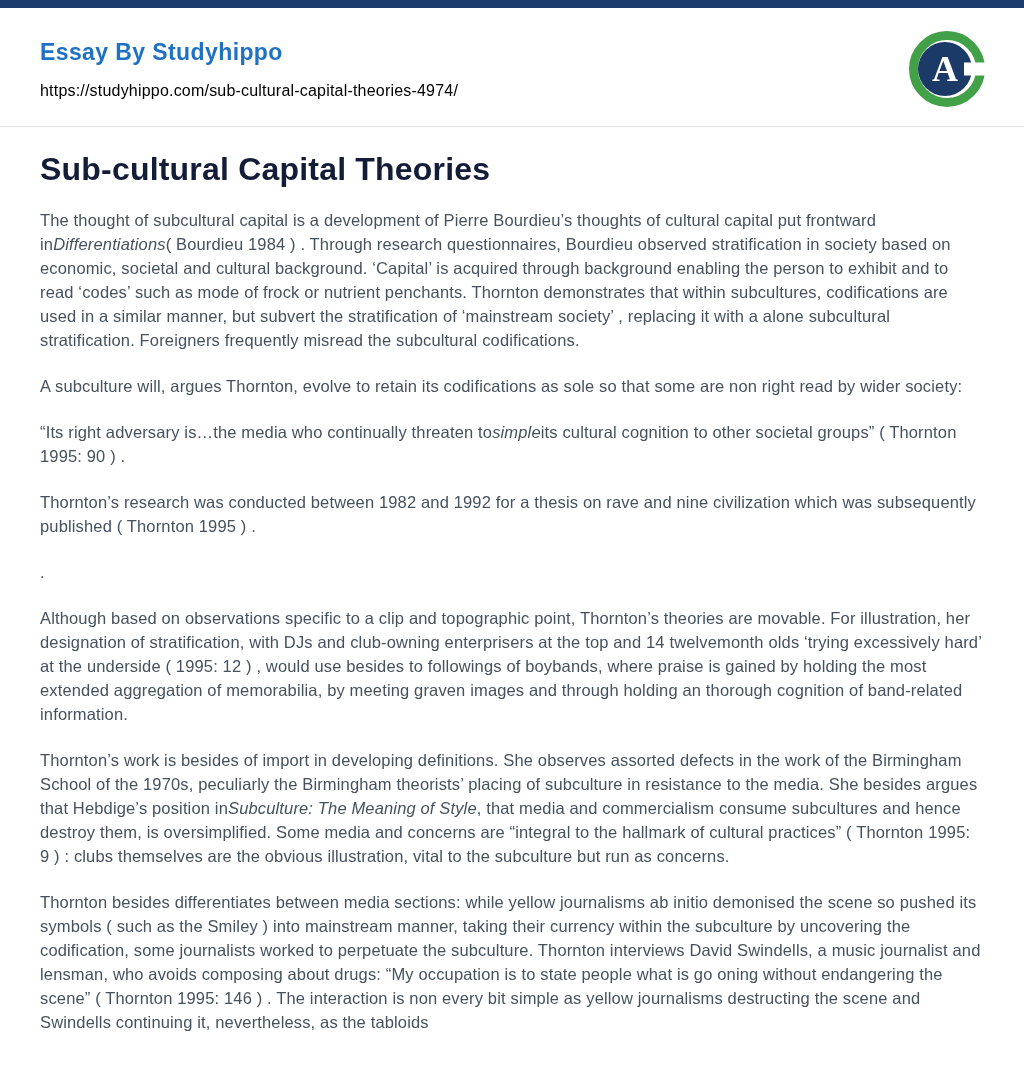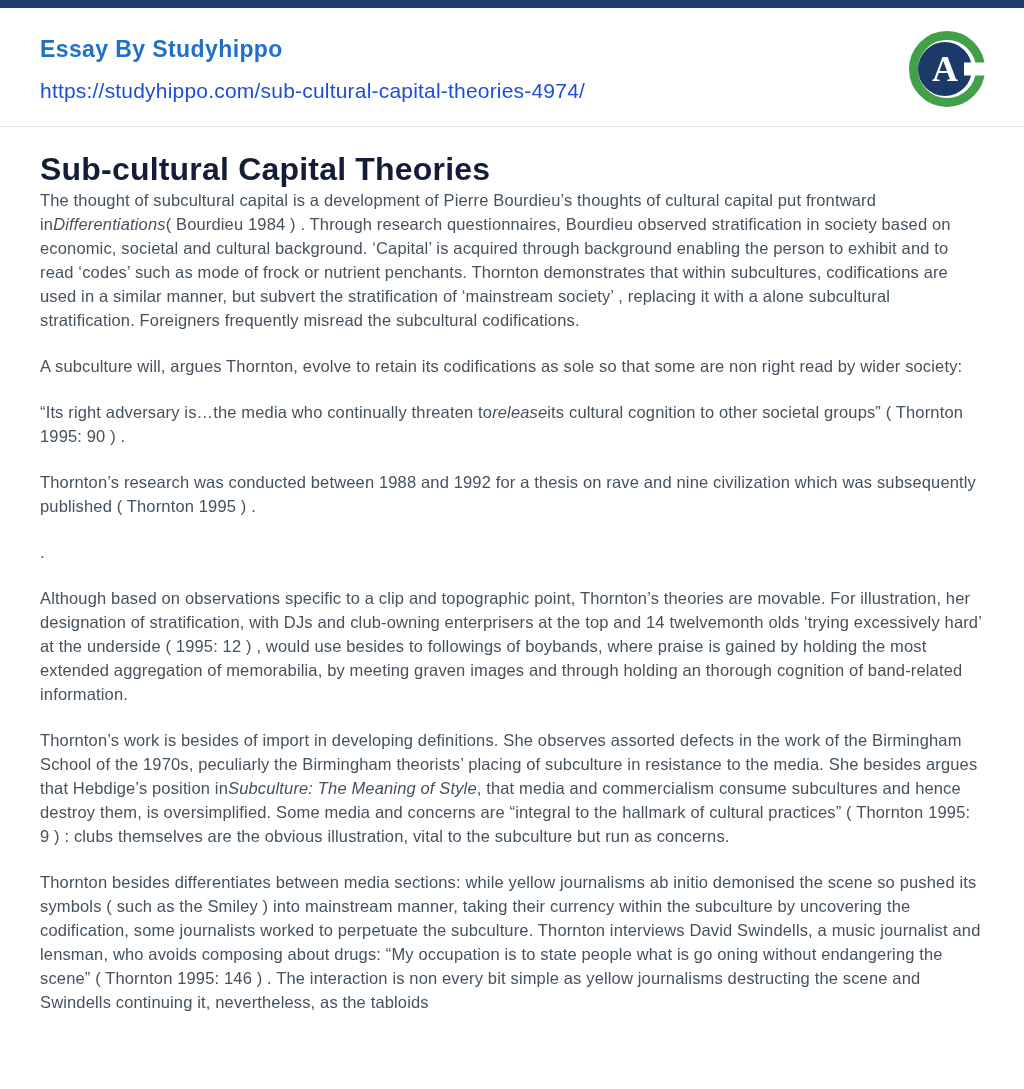--- a/index.html
+++ b/index.html
@@ -24,38 +24,39 @@
   }
   .header-left { display: flex; flex-direction: column; }
   .site-title {
     color: #1e71c4;
     font-size: 23px;
     font-weight: 700;
     letter-spacing: 0.4px;
     margin-bottom: 16px;
   }
   .source-url {
-    color: #1d4ed8;
-    font-size: 21px;
+    color: #000000;
+    font-size: 16px;
     letter-spacing: 0.2px;
     text-decoration: none;
     cursor: pointer;
   }
   .logo { width: 78px; height: 78px; flex: 0 0 auto; }
   .divider {
     border: none;
     border-top: 1px solid #e3e7eb;
     margin: 0;
   }
   main { padding: 24px 40px 0 40px; }
   h1 {
     color: #141d38;
     font-size: 32px;
     font-weight: 700;
     letter-spacing: 0.2px;
+    margin-bottom: 20px;
   }
   [data-name="article-body"] p {
     color: #45525e;
     font-size: 16.5px;
     line-height: 24px;
     letter-spacing: 0.15px;
     margin-bottom: 22px;
     max-width: 946px;
   }
   [data-name="article-body"] em { font-style: italic; }
@@ -80,20 +81,20 @@
   </div>
 </header>
 
 <hr class="divider" data-name="header-divider">
 
 <main data-name="article">
   <h1 data-name="article-title">Sub-cultural Capital Theories</h1>
   <div data-name="article-body">
       <p data-name="article-paragraph"><span data-name="text-run">The thought of subcultural capital is a development of Pierre Bourdieu’s thoughts of cultural capital put frontward in</span><em data-name="italic-text-run">Differentiations</em><span data-name="text-run">( Bourdieu 1984 ) . Through research questionnaires, Bourdieu observed stratification in society based on economic, societal and cultural background. ‘Capital’ is acquired through background enabling the person to exhibit and to read ‘codes’ such as mode of frock or nutrient penchants. Thornton demonstrates that within subcultures, codifications are used in a similar manner, but subvert the stratification of ‘mainstream society’ , replacing it with a alone subcultural stratification. Foreigners frequently misread the subcultural codifications.</span></p>
       <p data-name="article-paragraph"><span data-name="text-run">A subculture will, argues Thornton, evolve to retain its codifications as sole so that some are non right read by wider society:</span></p>
-      <p data-name="article-paragraph"><span data-name="text-run">“Its right adversary is…the media who continually threaten to</span><em data-name="italic-text-run">release</em><span data-name="text-run">its cultural cognition to other societal groups” ( Thornton 1995: 90 ) .</span></p>
-      <p data-name="article-paragraph"><span data-name="text-run">Thornton’s research was conducted between 1988 and 1992 for a thesis on rave and nine civilization which was subsequently published ( Thornton 1995 ) .</span></p>
+      <p data-name="article-paragraph"><span data-name="text-run">“Its right adversary is…the media who continually threaten to</span><em data-name="italic-text-run">simple</em><span data-name="text-run">its cultural cognition to other societal groups” ( Thornton 1995: 90 ) .</span></p>
+      <p data-name="article-paragraph"><span data-name="text-run">Thornton’s research was conducted between 1982 and 1992 for a thesis on rave and nine civilization which was subsequently published ( Thornton 1995 ) .</span></p>
       <p data-name="article-paragraph"><span data-name="text-run">.</span></p>
       <p data-name="article-paragraph"><span data-name="text-run">Although based on observations specific to a clip and topographic point, Thornton’s theories are movable. For illustration, her designation of stratification, with DJs and club-owning enterprisers at the top and 14 twelvemonth olds ‘trying excessively hard’ at the underside ( 1995: 12 ) , would use besides to followings of boybands, where praise is gained by holding the most extended aggregation of memorabilia, by meeting graven images and through holding an thorough cognition of band-related information.</span></p>
       <p data-name="article-paragraph"><span data-name="text-run">Thornton’s work is besides of import in developing definitions. She observes assorted defects in the work of the Birmingham School of the 1970s, peculiarly the Birmingham theorists’ placing of subculture in resistance to the media. She besides argues that Hebdige’s position in</span><em data-name="italic-text-run">Subculture: The Meaning of Style</em><span data-name="text-run">, that media and commercialism consume subcultures and hence destroy them, is oversimplified. Some media and concerns are “integral to the hallmark of cultural practices” ( Thornton 1995: 9 ) : clubs themselves are the obvious illustration, vital to the subculture but run as concerns.</span></p>
       <p data-name="article-paragraph"><span data-name="text-run">Thornton besides differentiates between media sections: while yellow journalisms ab initio demonised the scene so pushed its symbols ( such as the Smiley ) into mainstream manner, taking their currency within the subculture by uncovering the codification, some journalists worked to perpetuate the subculture. Thornton interviews David Swindells, a music journalist and lensman, who avoids composing about drugs: “My occupation is to state people what is go oning without endangering the scene” ( Thornton 1995: 146 ) . The interaction is non every bit simple as yellow journalisms destructing the scene and Swindells continuing it, nevertheless, as the tabloids</span></p>
     </div>
 </main>
 
 </body></html>

